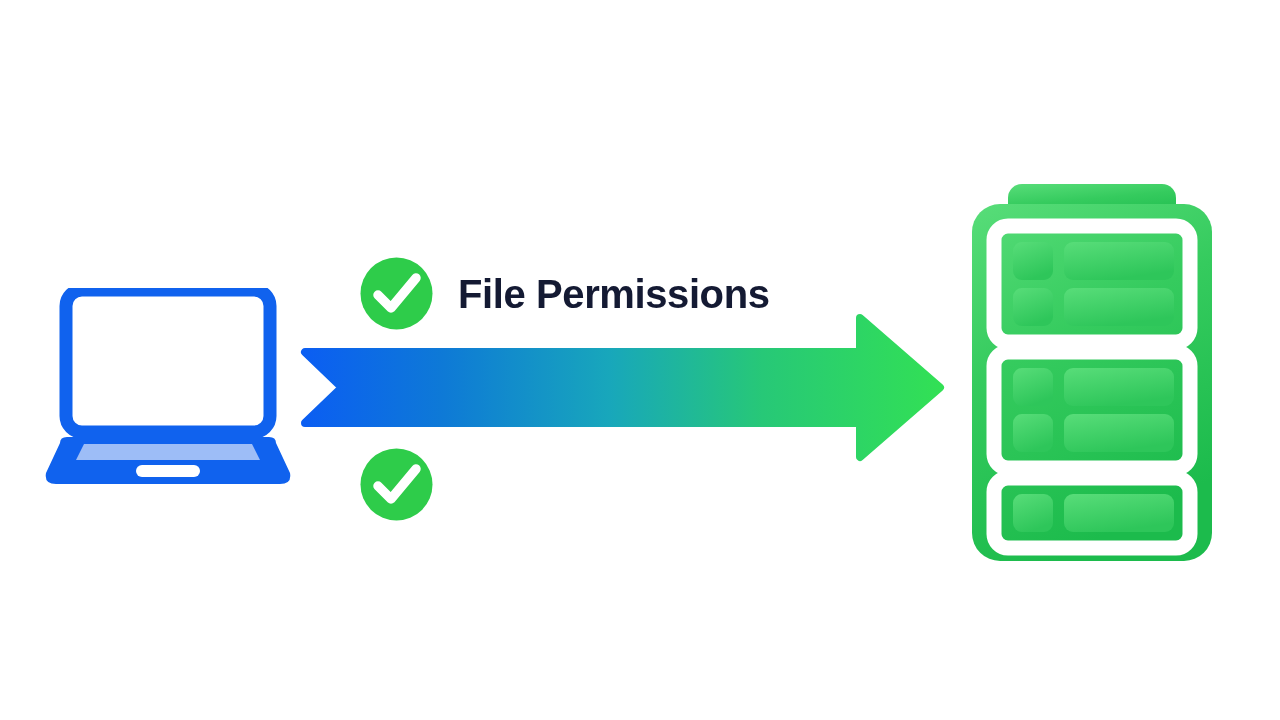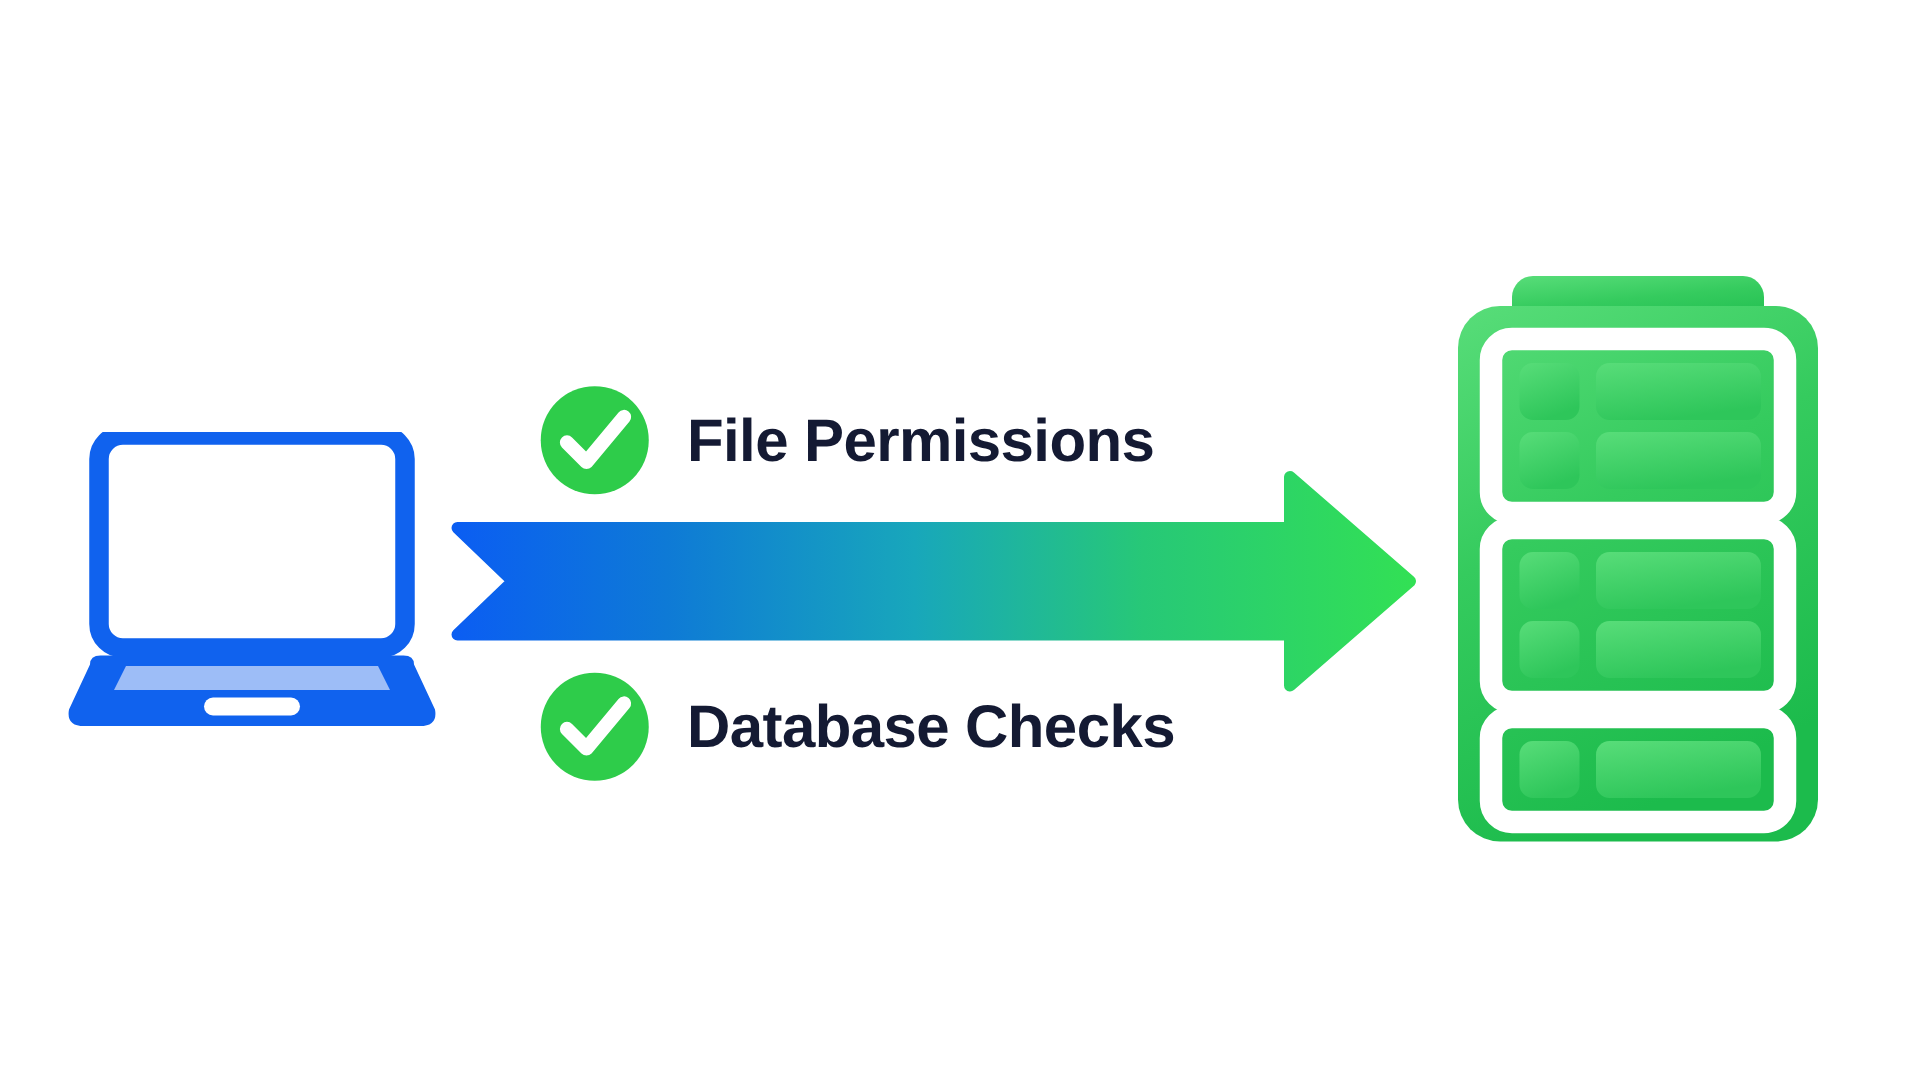--- a/index.html
+++ b/index.html
@@ -132,21 +132,20 @@
              L18 113
              L5 113
              L42 77.5 Z" fill="url(#arrowGrad)" stroke="url(#arrowGrad)" stroke-width="8" stroke-linejoin="round"></path>
   </svg>
 
   <div class="check-row" id="check-row-2">
     <svg class="check-badge" viewBox="0 0 75 75">
       <circle cx="37.5" cy="37.5" r="36" fill="#2ecc4a"></circle>
       <path d="M19 39 L32 52 L57 22" fill="none" stroke="#ffffff" stroke-width="9.5" stroke-linecap="round" stroke-linejoin="round"></path>
     </svg>
-    <span class="check-label">Database Checks</span>
   </div>
 
   <svg id="server-icon" viewBox="0 0 248 385">
     <defs>
       <linearGradient id="srvGrad" x1="0" y1="0" x2="0.35" y2="1">
         <stop offset="0%" stop-color="#58dd79"></stop>
         <stop offset="45%" stop-color="#35cb5e"></stop>
         <stop offset="100%" stop-color="#1cbb4c"></stop>
       </linearGradient>
       <linearGradient id="cellGrad" x1="0" y1="0" x2="0.4" y2="1">

